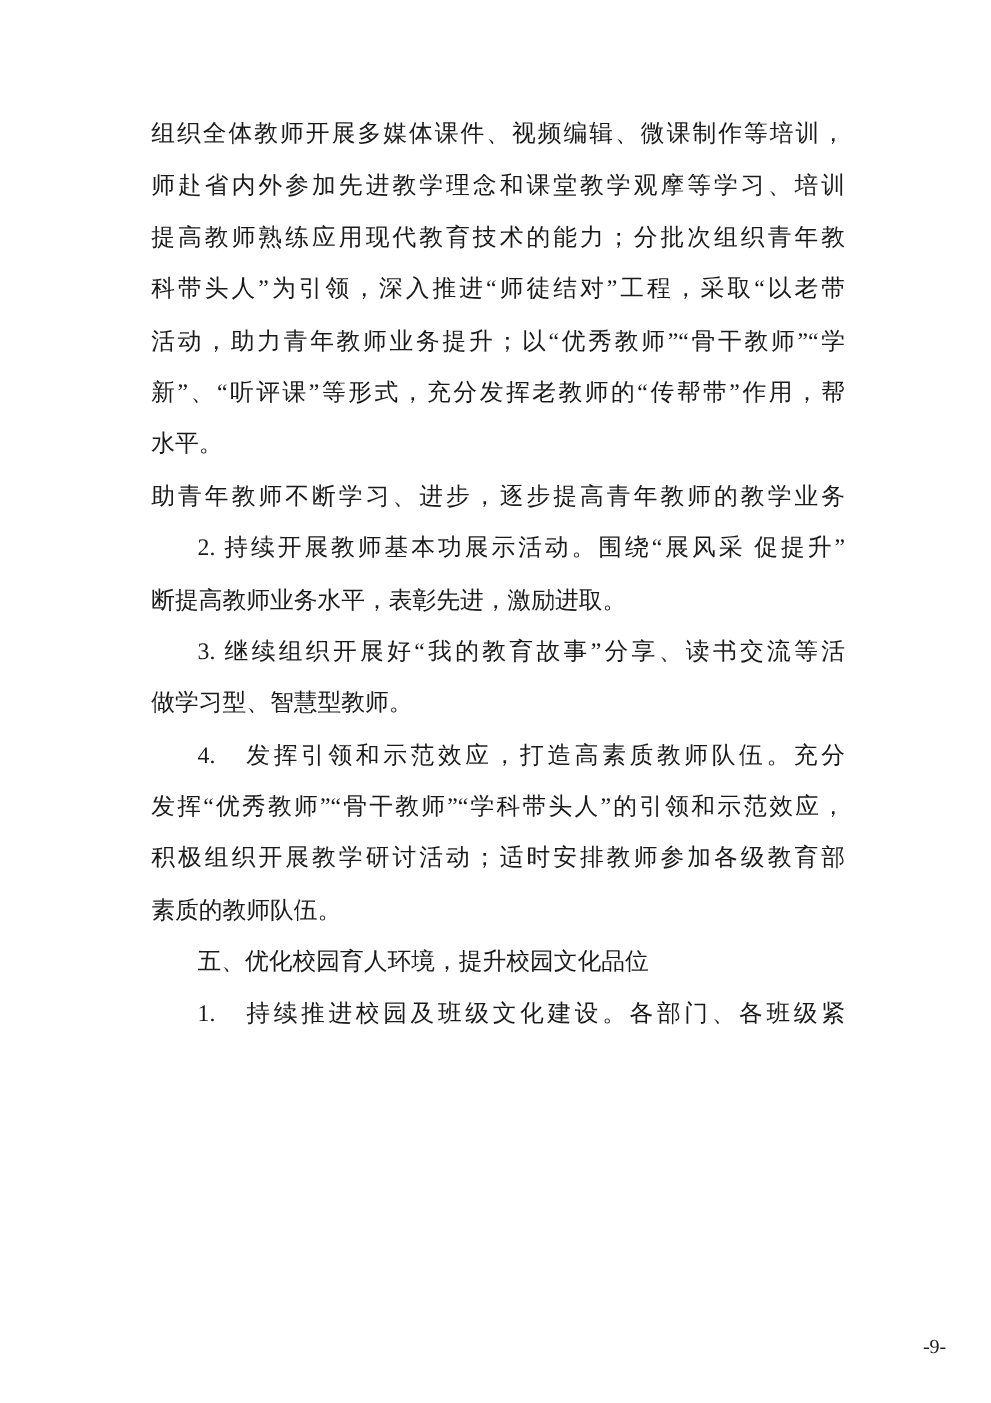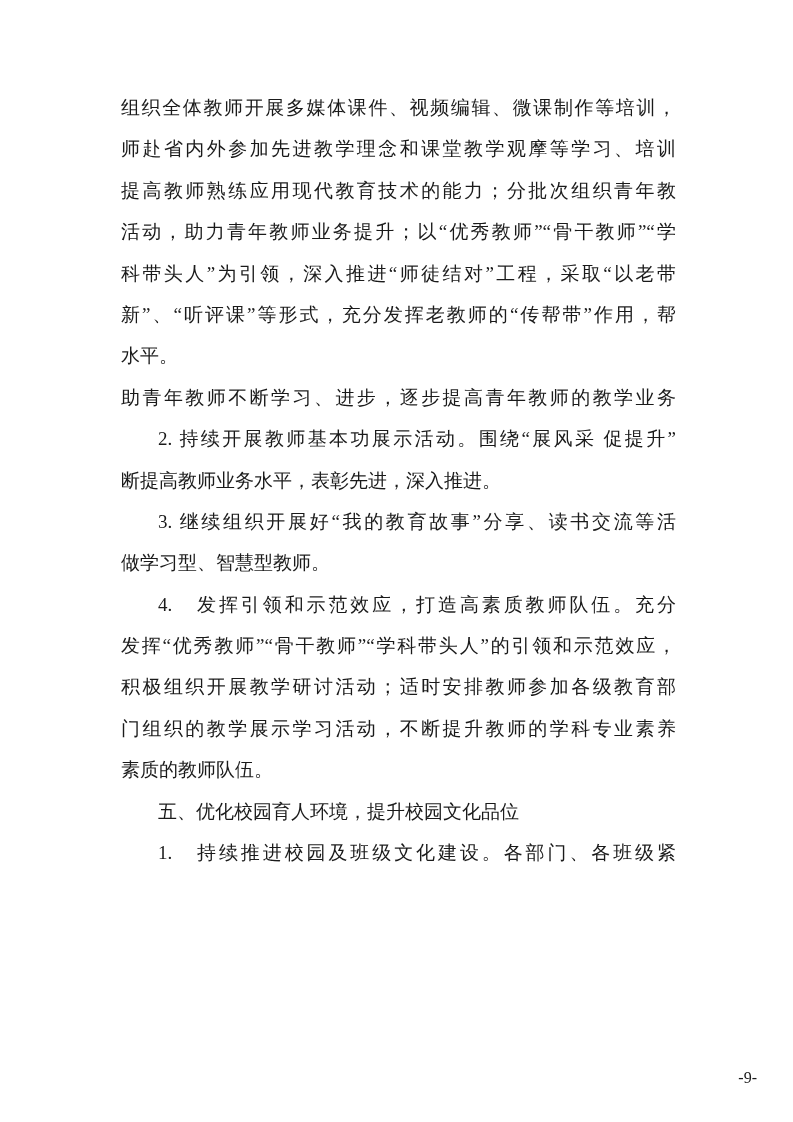--- a/index.html
+++ b/index.html
@@ -56,31 +56,30 @@
   }
 </style>
 </head>
 <body>
 
 <div class="page">
   <div class="content">
       <div class="line fill">组织全体教师开展多媒体课件、视频编辑、微课制作等培训，</div>
       <div class="line fill">师赴省内外参加先进教学理念和课堂教学观摩等学习、培训</div>
       <div class="line fill">提高教师熟练应用现代教育技术的能力；分批次组织青年教</div>
+      <div class="line fill">科带头人”为引领，深入推进“师徒结对”工程，采取“以老带</div>
       <div class="line fill">活动，助力青年教师业务提升；以“优秀教师”“骨干教师”“学</div>
-      <div class="line fill">科带头人”为引领，深入推进“师徒结对”工程，采取“以老带</div>
       <div class="line fill">新”、“听评课”等形式，充分发挥老教师的“传帮带”作用，帮</div>
       <div class="line">水平。</div>
       <div class="line fill">助青年教师不断学习、进步，逐步提高青年教师的教学业务</div>
       <div class="line indent fill">2. 持续开展教师基本功展示活动。围绕“展风采 促提升”</div>
-      <div class="line">断提高教师业务水平，表彰先进，深入推进。</div>
+      <div class="line">断提高教师业务水平，表彰先进，激励进取。</div>
       <div class="line indent fill">3. 继续组织开展好“我的教育故事”分享、读书交流等活</div>
       <div class="line">做学习型、智慧型教师。</div>
       <div class="line indent fill">4.　发挥引领和示范效应，打造高素质教师队伍。充分</div>
       <div class="line fill">发挥“优秀教师”“骨干教师”“学科带头人”的引领和示范效应，</div>
       <div class="line fill">积极组织开展教学研讨活动；适时安排教师参加各级教育部</div>
-      <div class="line fill">门组织的教学展示学习活动，不断提升教师的学科专业素养</div>
       <div class="line">素质的教师队伍。</div>
       <div class="line indent">五、优化校园育人环境，提升校园文化品位</div>
       <div class="line indent fill">1.　持续推进校园及班级文化建设。各部门、各班级紧</div>
     </div>
   <div class="page-number">-9-</div>
 </div>
 
 </body></html>

